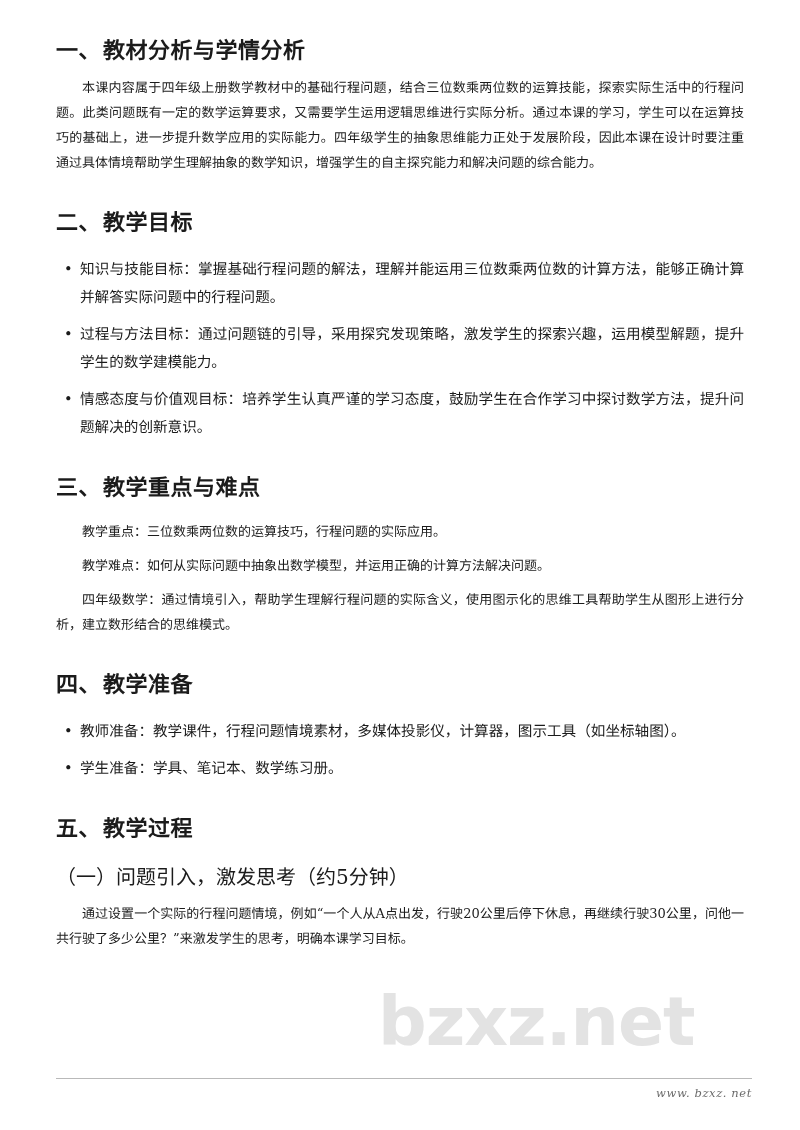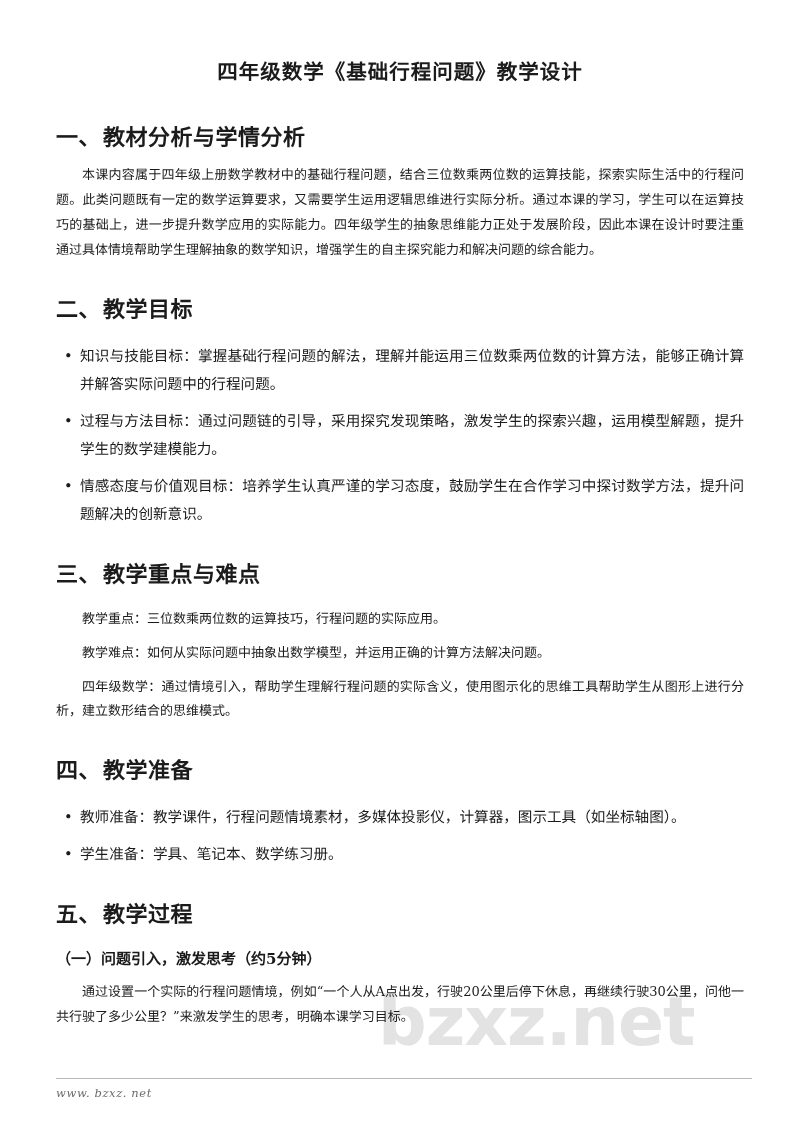--- a/index.html
+++ b/index.html
@@ -54,22 +54,22 @@
   
   .sec-head {
     font-size: 22px;
     font-weight: bold;
     letter-spacing: 0.5px;
     margin: 0;
     line-height: 1.5;
   }
   .sec-head .num { margin-right: 2px; }
   .sub-head {
-    font-size: 15px;
-    font-weight: bold;
+    font-size: 20px;
+    font-weight: normal;
     margin: 0;
     line-height: 1.6;
   }
   
   p.body {
     font-size: 13px;
     line-height: 1.92;
     margin: 0;
     text-align: justify;
     text-justify: inter-ideograph;
@@ -110,38 +110,37 @@
     right: 48px;
     bottom: 30px;
     z-index: 3;
   }
   .footer-rule {
     border: 0;
     border-top: 1px solid #b9b9b9;
     margin: 0 0 7px 0;
   }
   .footer-url {
-    text-align: left;
+    text-align: right;
     font-family: "DejaVu Serif", "Liberation Serif", serif;
     font-style: italic;
     font-size: 11.5px;
     color: #6a6a6a;
     letter-spacing: 0.6px;
   }
 </style>
 </head>
 <body>
 
 <div class="page">
 
   <div class="watermark">bzxz.net</div>
 
   <div class="content">
 
-    <h1 class="doc-title">四年级数学《基础行程问题》教学设计</h1>
 
     <div class="gap-after-title"></div>
 
     <h2 class="sec-head">
       <span class="num">一、</span><span>教材分析与学情分析</span>
     </h2>
     <div class="gap-sm"></div>
     <p class="body indent">本课内容属于四年级上册数学教材中的基础行程问题，结合三位数乘两位数的运算技能，探索实际生活中的行程问题。此类问题既有一定的数学运算要求，又需要学生运用逻辑思维进行实际分析。通过本课的学习，学生可以在运算技巧的基础上，进一步提升数学应用的实际能力。四年级学生的抽象思维能力正处于发展阶段，因此本课在设计时要注重通过具体情境帮助学生理解抽象的数学知识，增强学生的自主探究能力和解决问题的综合能力。</p>
 
     <div class="gap-xl"></div>

